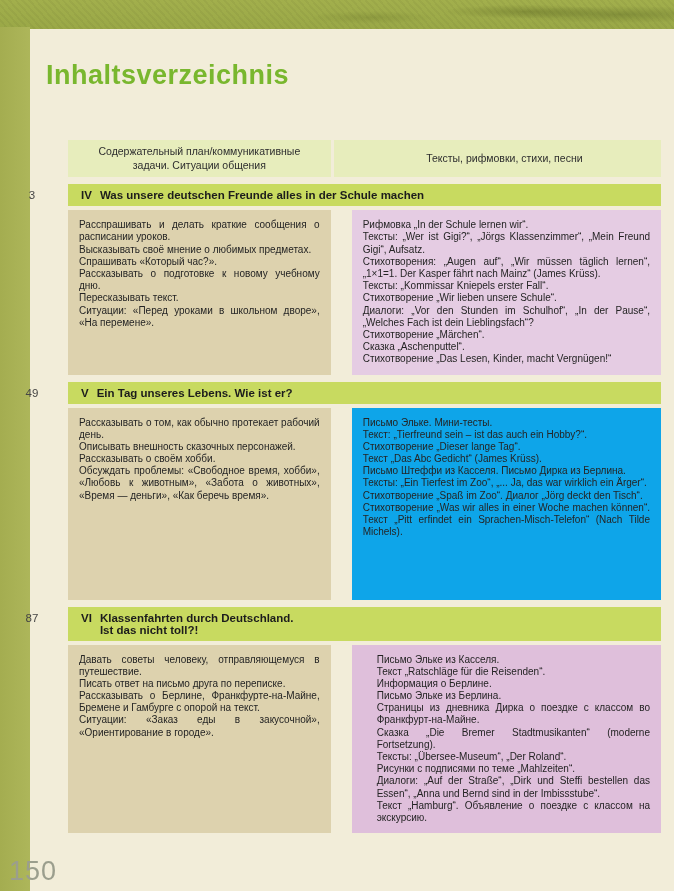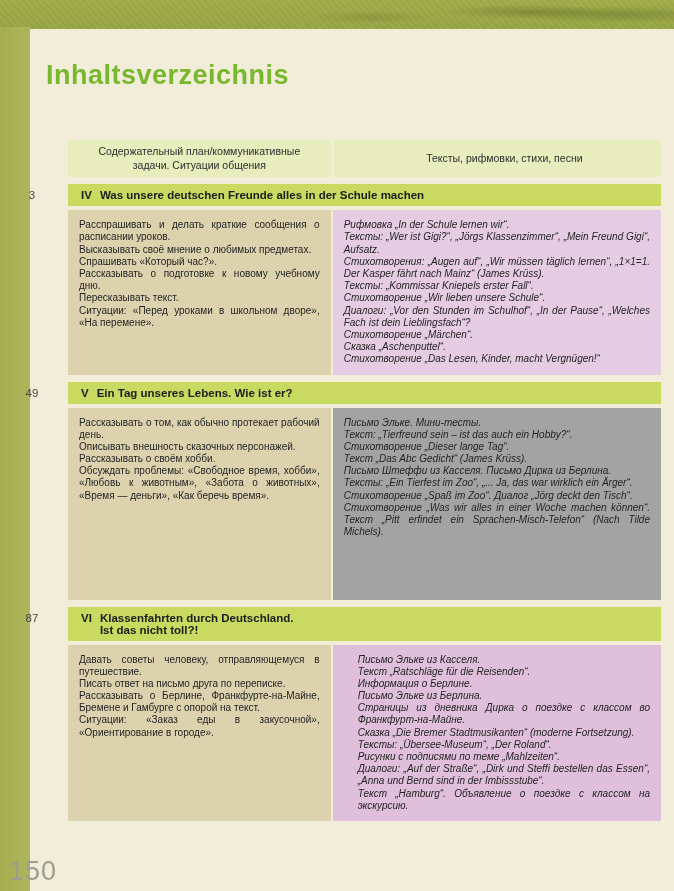--- a/index.html
+++ b/index.html
@@ -83,31 +83,31 @@
     left: -55px; top: 5px;
     width: 38px;
     text-align: center;
     font-weight: normal;
     font-size: 11.5px;
     color: #454545;
   }
   .sec-num { display: inline-block; margin-right: 8px; vertical-align: top; }
   .sec-title { display: inline-block; white-space: pre-line; vertical-align: top; max-width: 520px; }
 
-  .row { display: flex; gap: 2px; margin-bottom: 7px; align-items: stretch; justify-content: flex-end; }
+  .row { display: flex; gap: 21px; margin-bottom: 7px; align-items: stretch; justify-content: flex-end; }
   .cell {
     padding: 9px 11px;
     font-size: 10px;
     line-height: 1.22;
     color: #242424;
   }
   .cell.left { width: 44.3%; background: #ddd2ae; }
-  .cell.right { flex: 1; background: #e2c5df; font-style: italic; }
+  .cell.right { flex: 1; background: #e2c5df; }
   #sections section:nth-child(1) .cell.right { background: #e5cce3; }
-  #sections section:nth-child(2) .cell.right { background: #a3a3a3; }
+  #sections section:nth-child(2) .cell.right { background: #0ea5e9; }
   #sections section:nth-child(2) .row { min-height: 192px; }
   #sections section:nth-child(3) .cell.right { background: #dfbfdb; padding-left: 25px; }
 
   .line { margin: 0; text-align: justify; }
 
   .folio {
     position: absolute;
     left: 9px; bottom: 4px;
     font-size: 27px;
     color: #9b9e8d;

